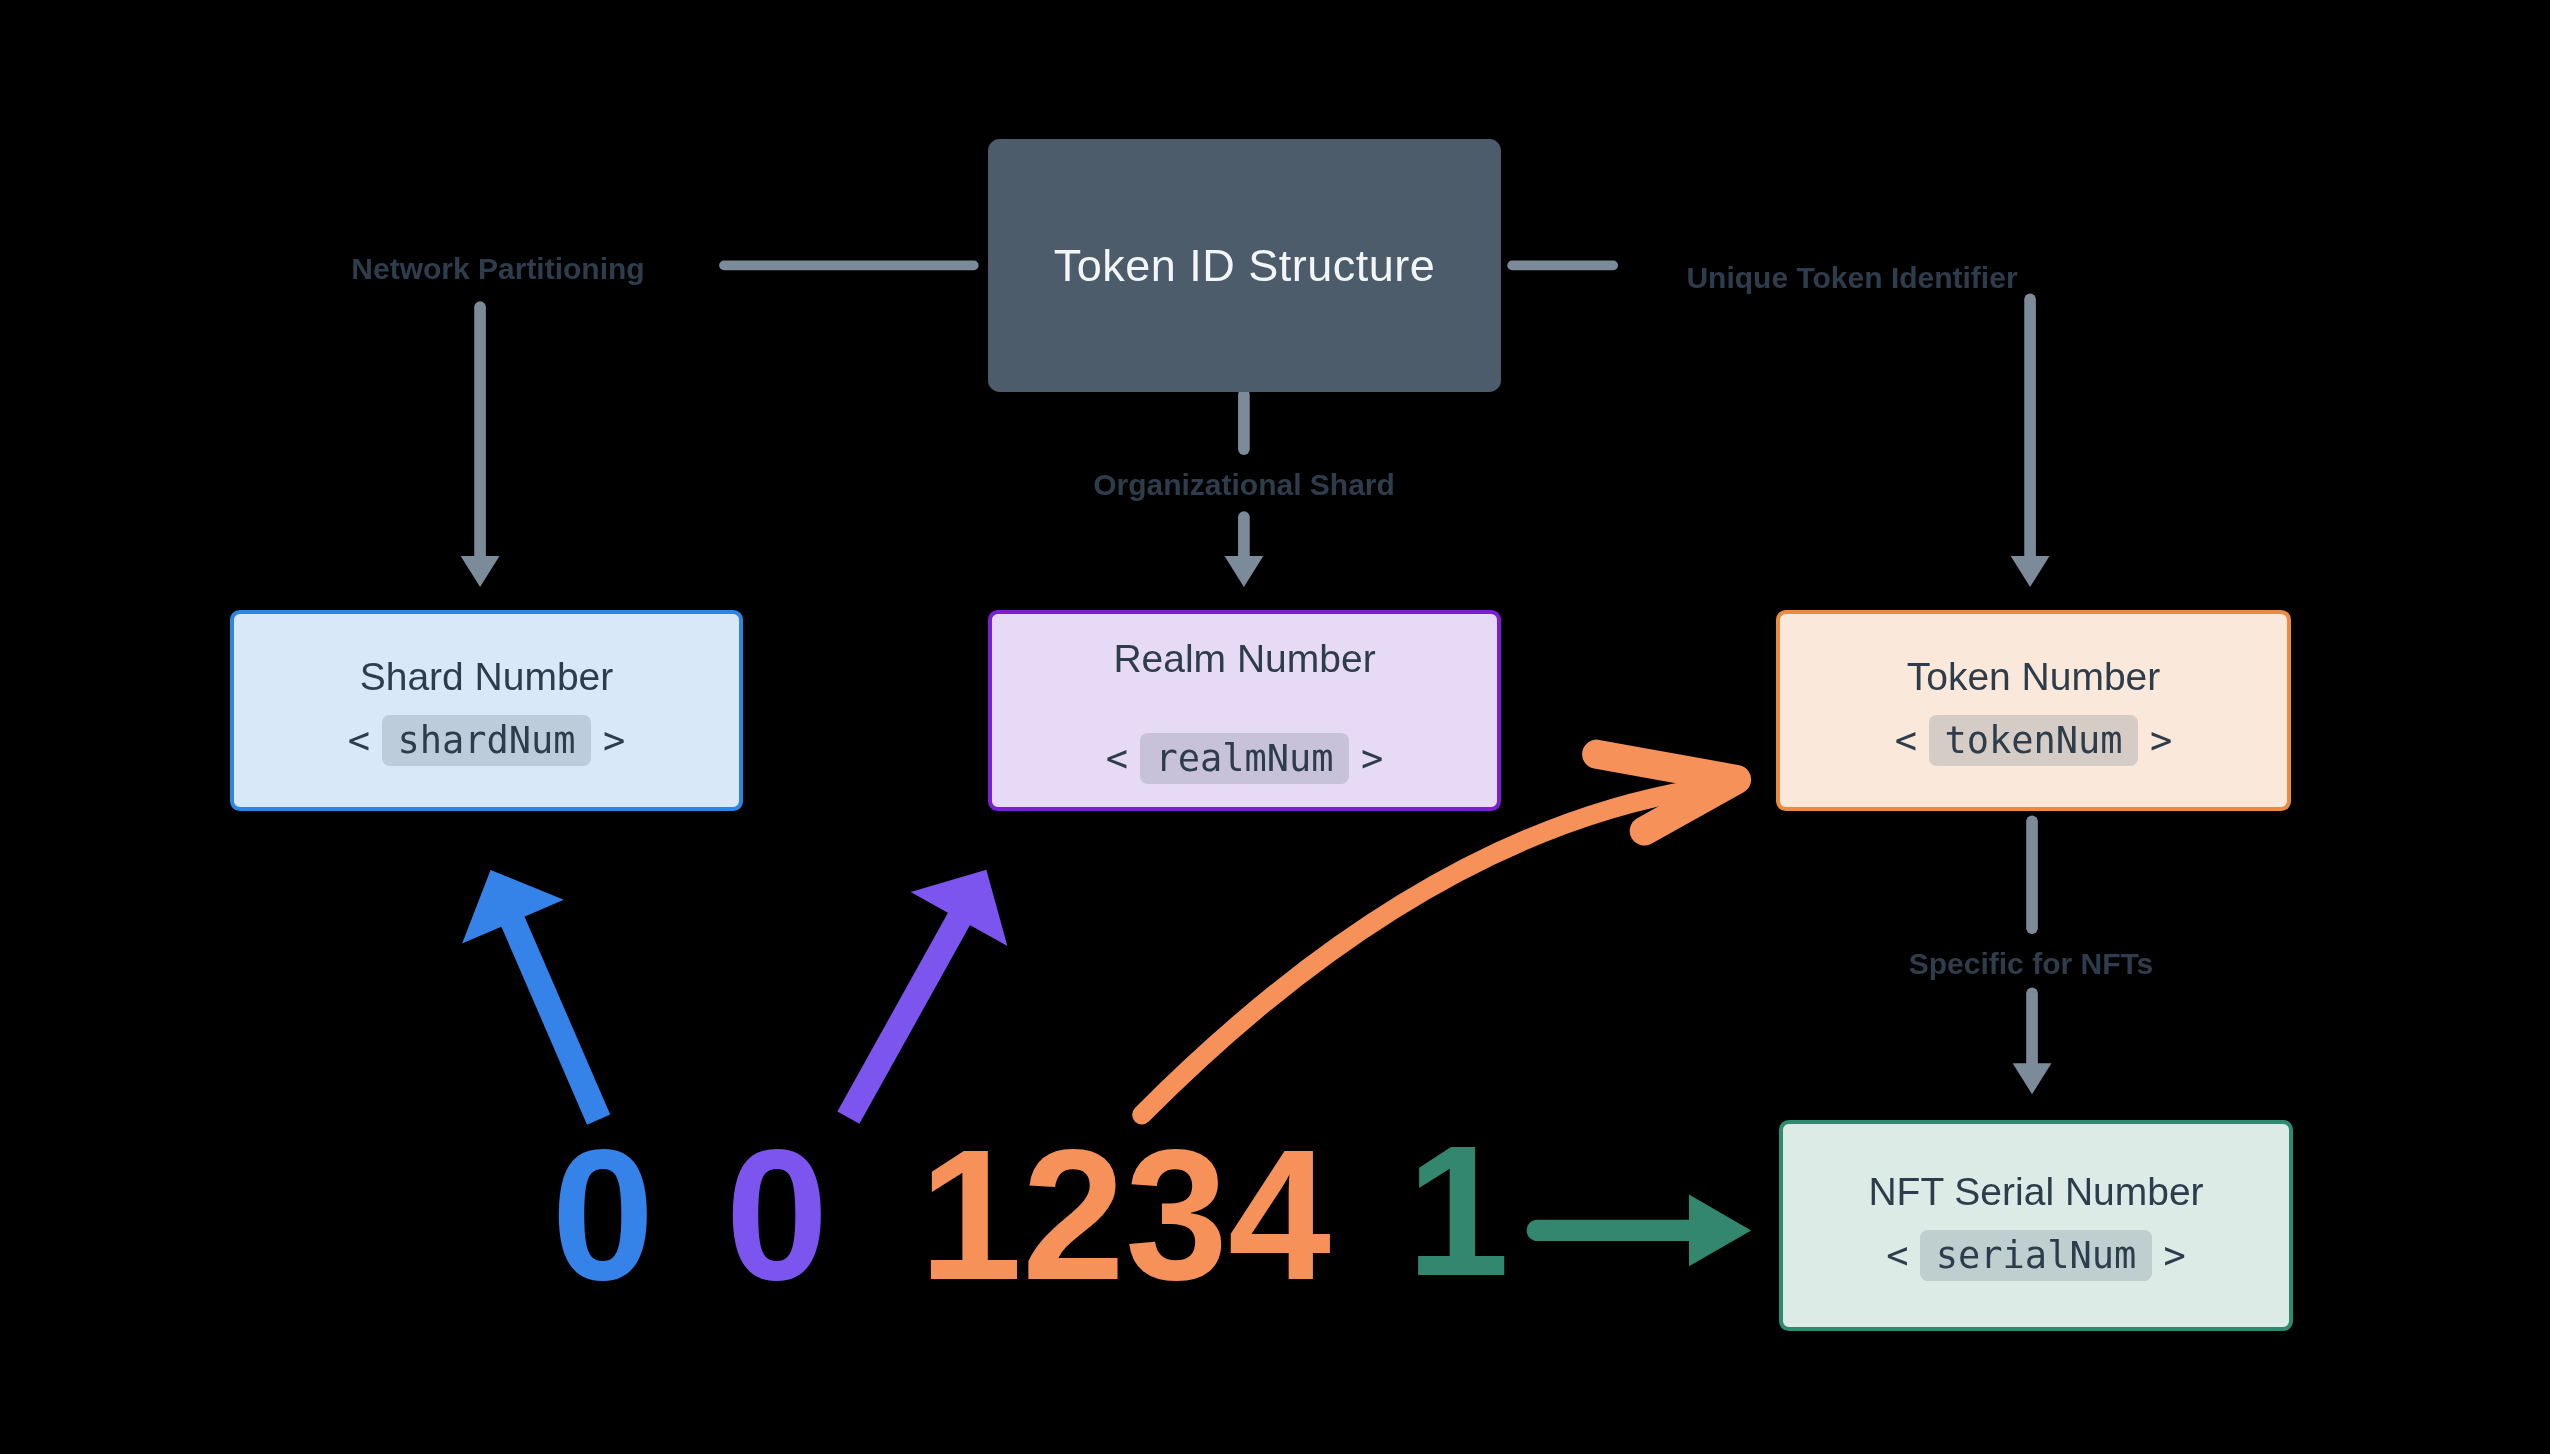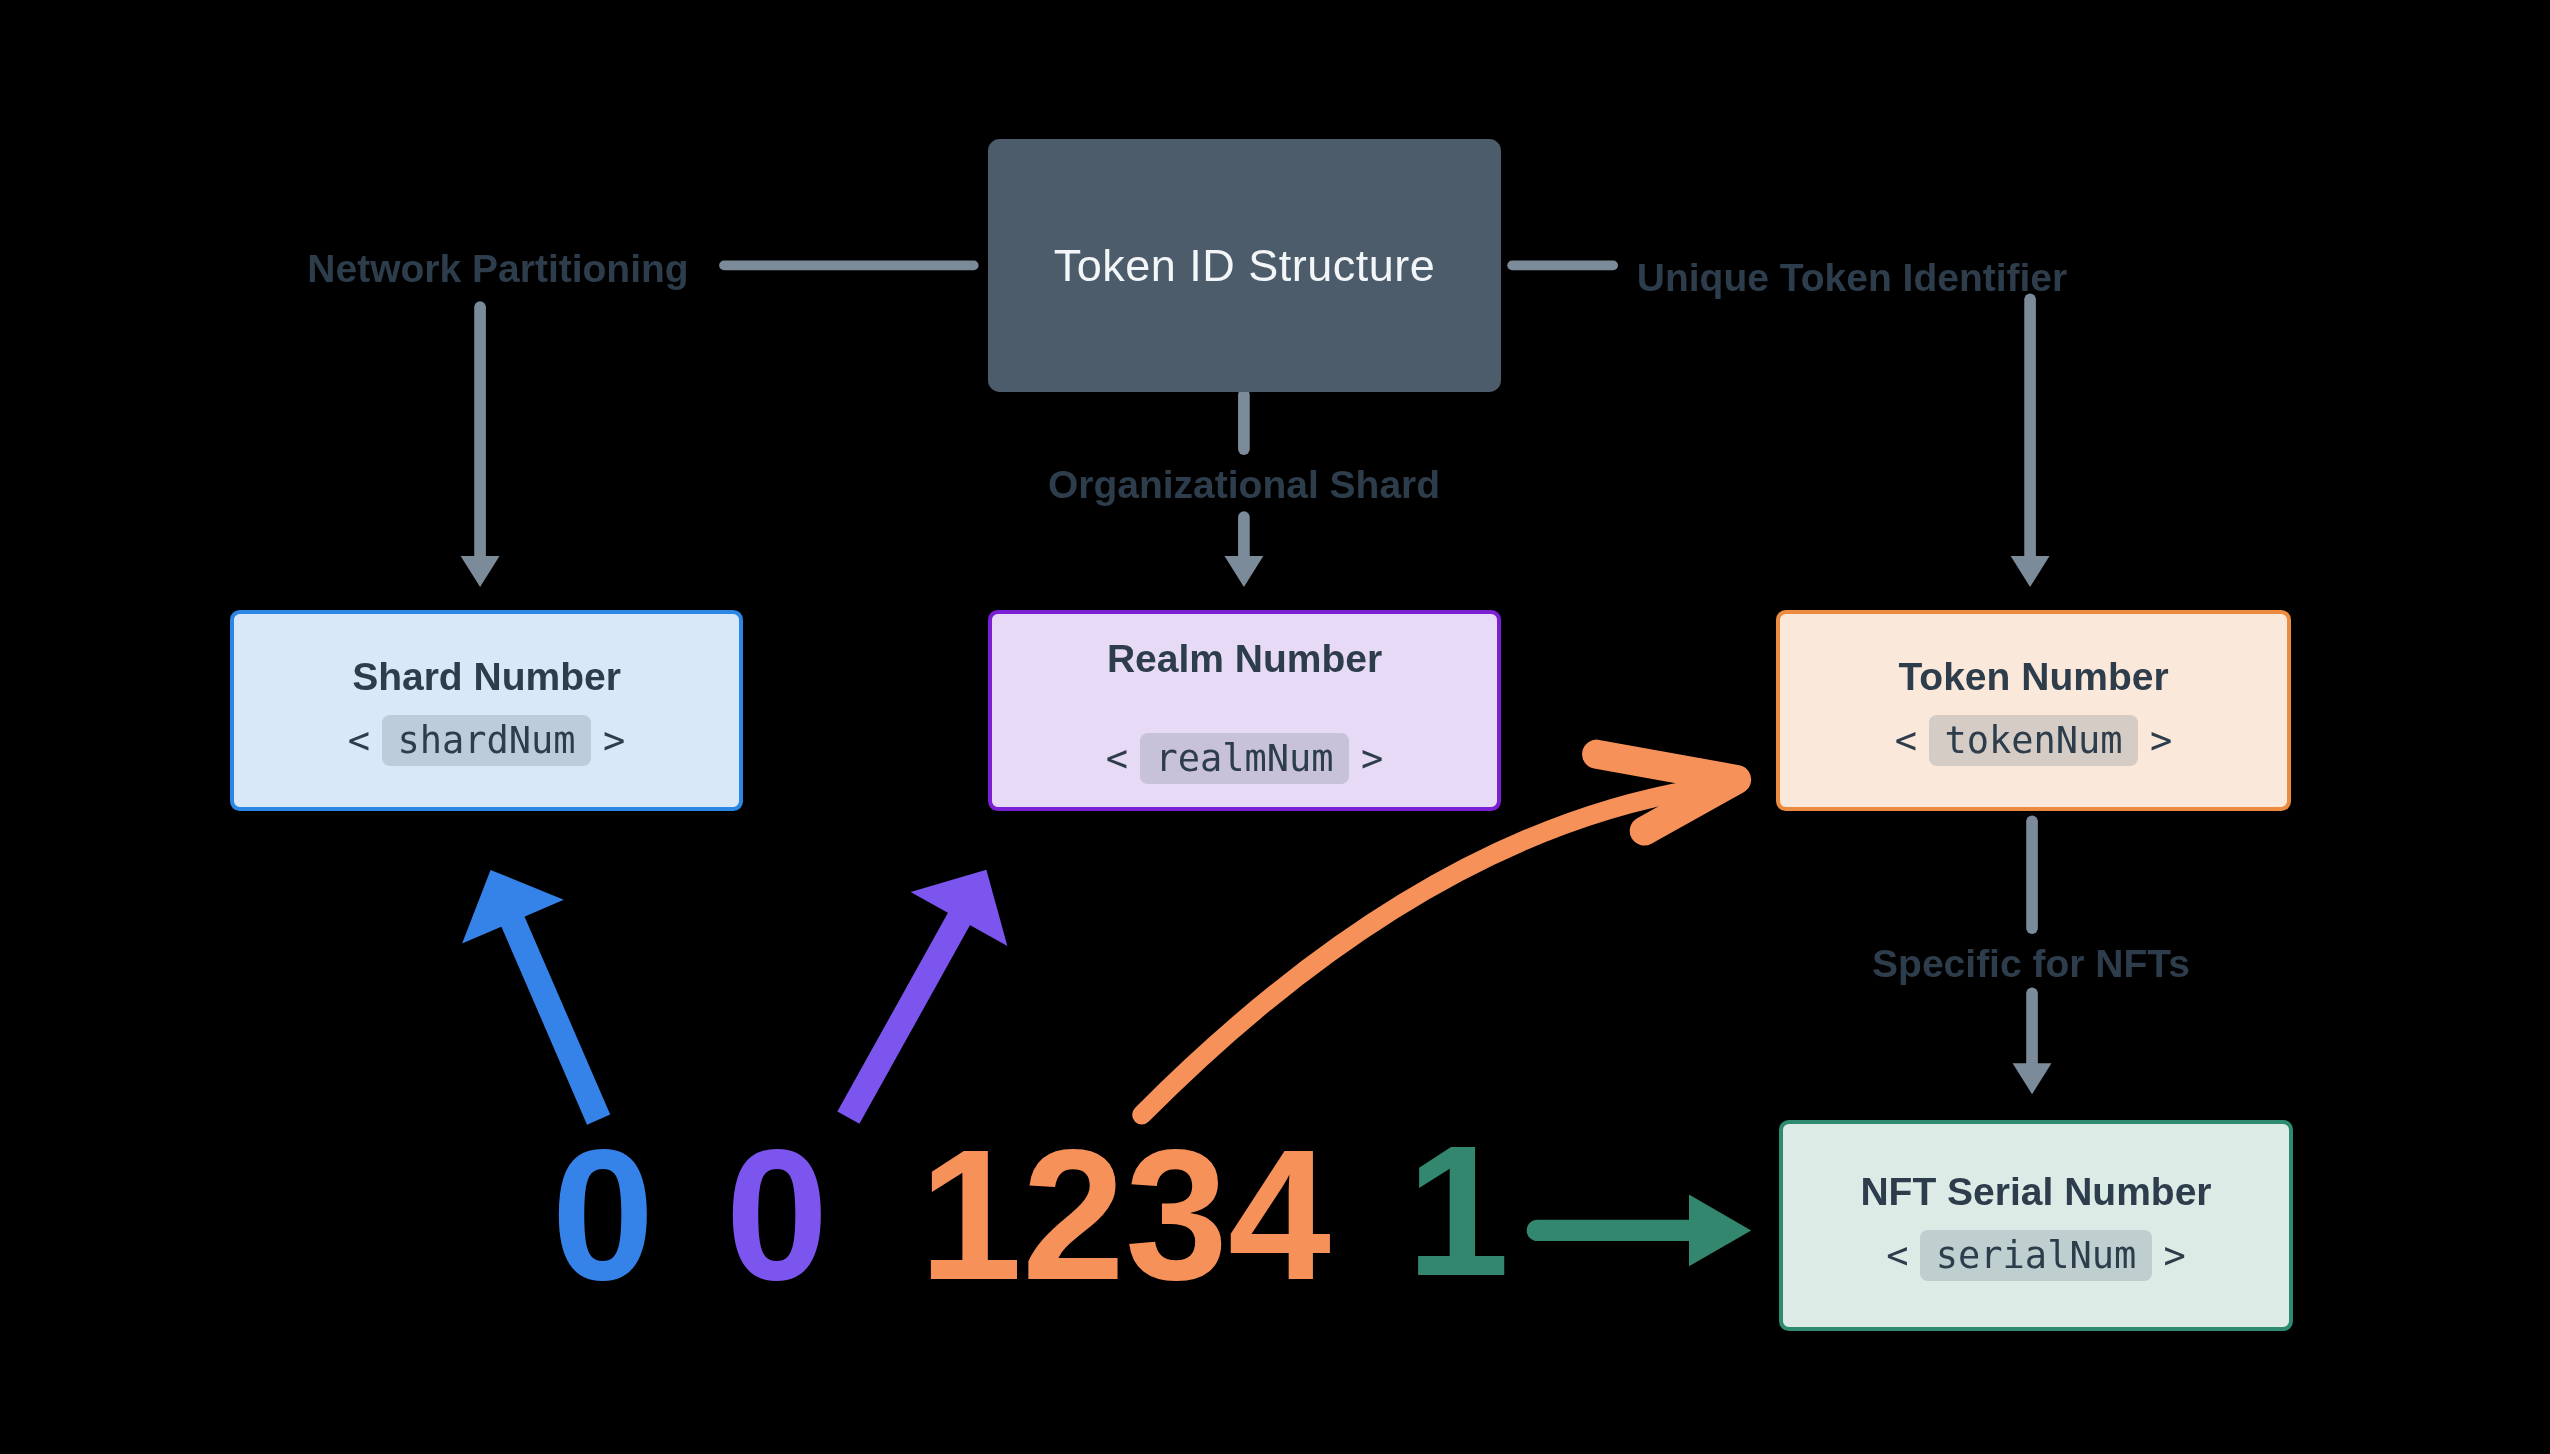--- a/index.html
+++ b/index.html
@@ -26,21 +26,21 @@
   .purple-stroke{ stroke: var(--purple); stroke-width: 26; }
   .orange-curve { stroke: var(--orange); stroke-width: 20; fill: none; stroke-linecap: round; }
   .orange-head  { stroke: var(--orange); stroke-width: 30; fill: none; stroke-linecap: round; stroke-linejoin: round; }
   .green-stroke { stroke: var(--green); stroke-width: 22; stroke-linecap: round; }
   .green-head   { fill: var(--green); }
 
   .caption {
     position: absolute;
     transform: translate(-50%, -50%);
     white-space: nowrap;
-    font-size: 39px;
+    font-size: 30px;
     font-weight: 700;
     color: var(--text-dark);
   }
   .node {
     position: absolute;
     box-sizing: border-box;
     border-radius: 9.7px;
     display: flex;
     flex-direction: column;
     align-items: center;
@@ -50,21 +50,21 @@
     background: var(--panel-dark);
     border-radius: 11.7px;
     color: var(--text-light);
     font-size: 45px;
     font-weight: 400;
     letter-spacing: 0.5px;
   }
   .field-node { border-style: solid; border-width: 4.9px; }
   .field-node .node-title {
     font-size: 39px;
-    font-weight: 700;
+    font-weight: 400;
     color: var(--text-dark);
     margin-bottom: 15.6px;
     white-space: nowrap;
   }
   .code-line {
     display: inline-flex;
     align-items: center;
     gap: 11.7px;
     font-family: "DejaVu Sans Mono", monospace;
     font-size: 37px;

